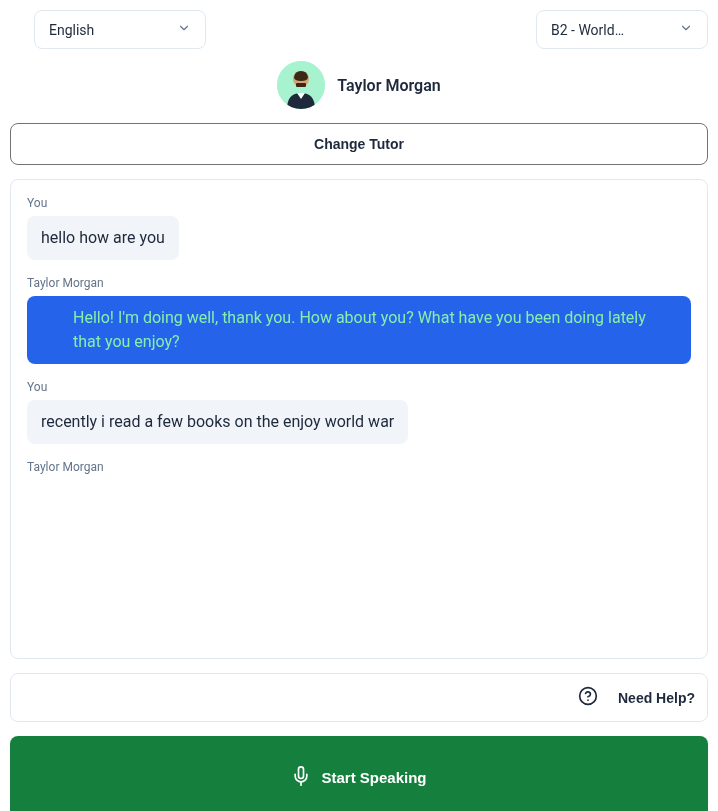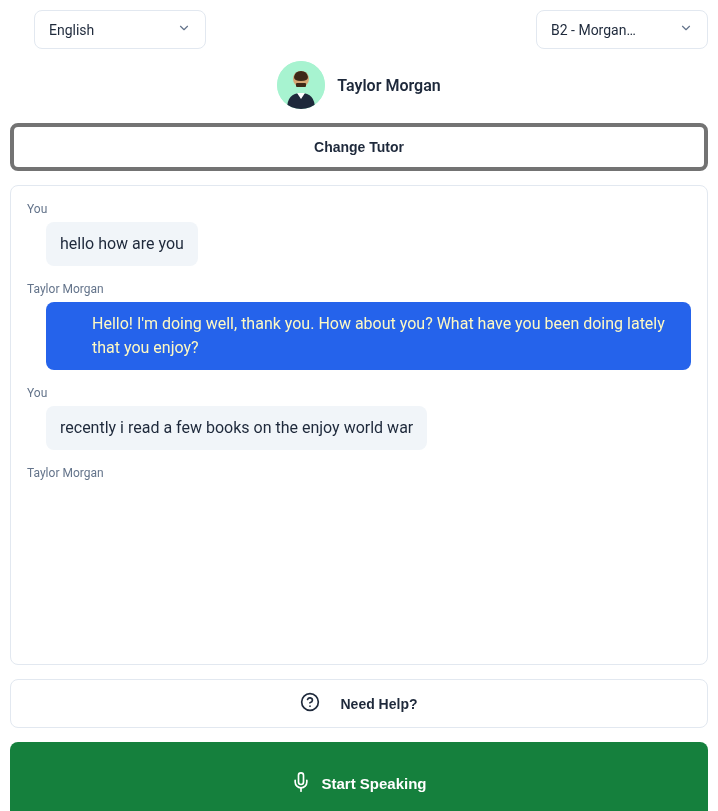--- a/index.html
+++ b/index.html
@@ -57,21 +57,21 @@
       width: 100%;
       height: 100%;
     }
     .tutor-name {
       font-size: 16px;
       font-weight: 600;
       color: #1e293b;
     }
     .change-tutor-btn {
       width: 100%;
-      border: 4px solid #737373;
+      border: 1px solid #737373;
       border-radius: 8px;
       padding: 12px;
       text-align: center;
       font-weight: 600;
       font-size: 14px;
       cursor: pointer;
       background: #ffffff;
       margin-bottom: 14px;
       color: #1e293b;
     }
@@ -90,46 +90,45 @@
       color: #64748b;
       margin-bottom: 6px;
     }
     .bubble {
       display: inline-block;
       padding: 10px 14px;
       border-radius: 8px;
       font-size: 16px;
       line-height: 1.5;
       max-width: 100%;
-      margin-left: 19px;
     }
     .bubble.user {
       background: #f1f5f9;
       color: #1e293b;
     }
     .bubble.tutor {
       background: #2563eb;
-      color: #fef9c3;
+      color: #86efac;
       display: block;
       padding-left: 46px;
     }
     .help-btn {
       width: 100%;
       border: 1px solid #e2e8f0;
       border-radius: 8px;
       padding: 12px;
       text-align: center;
       font-weight: 600;
       font-size: 14px;
       cursor: pointer;
       background: #ffffff;
       margin-bottom: 14px;
       display: flex;
       align-items: center;
-      justify-content: center;
+      justify-content: flex-end;
       gap: 20px;
       color: #1e293b;
     }
     .speak-btn {
       width: 100%;
       border: none;
       border-radius: 8px;
       padding: 30px;
       text-align: center;
       font-weight: 600;
@@ -155,21 +154,21 @@
 <div class="top-row">
   <div class="dropdown">
     <span>English</span>
     <span class="chevron icon-svg">
       <svg width="14" height="14" viewBox="0 0 24 24" fill="none" stroke="currentColor" stroke-width="2" stroke-linecap="round" stroke-linejoin="round">
           <polyline points="6 9 12 15 18 9"></polyline>
         </svg>
     </span>
   </div>
   <div class="dropdown">
-    <span>B2 - Morgan…</span>
+    <span>B2 - World…</span>
     <span class="chevron icon-svg">
       <svg width="14" height="14" viewBox="0 0 24 24" fill="none" stroke="currentColor" stroke-width="2" stroke-linecap="round" stroke-linejoin="round">
           <polyline points="6 9 12 15 18 9"></polyline>
         </svg>
     </span>
   </div>
 </div>
 
 <div class="tutor-header">
   <div class="avatar">

